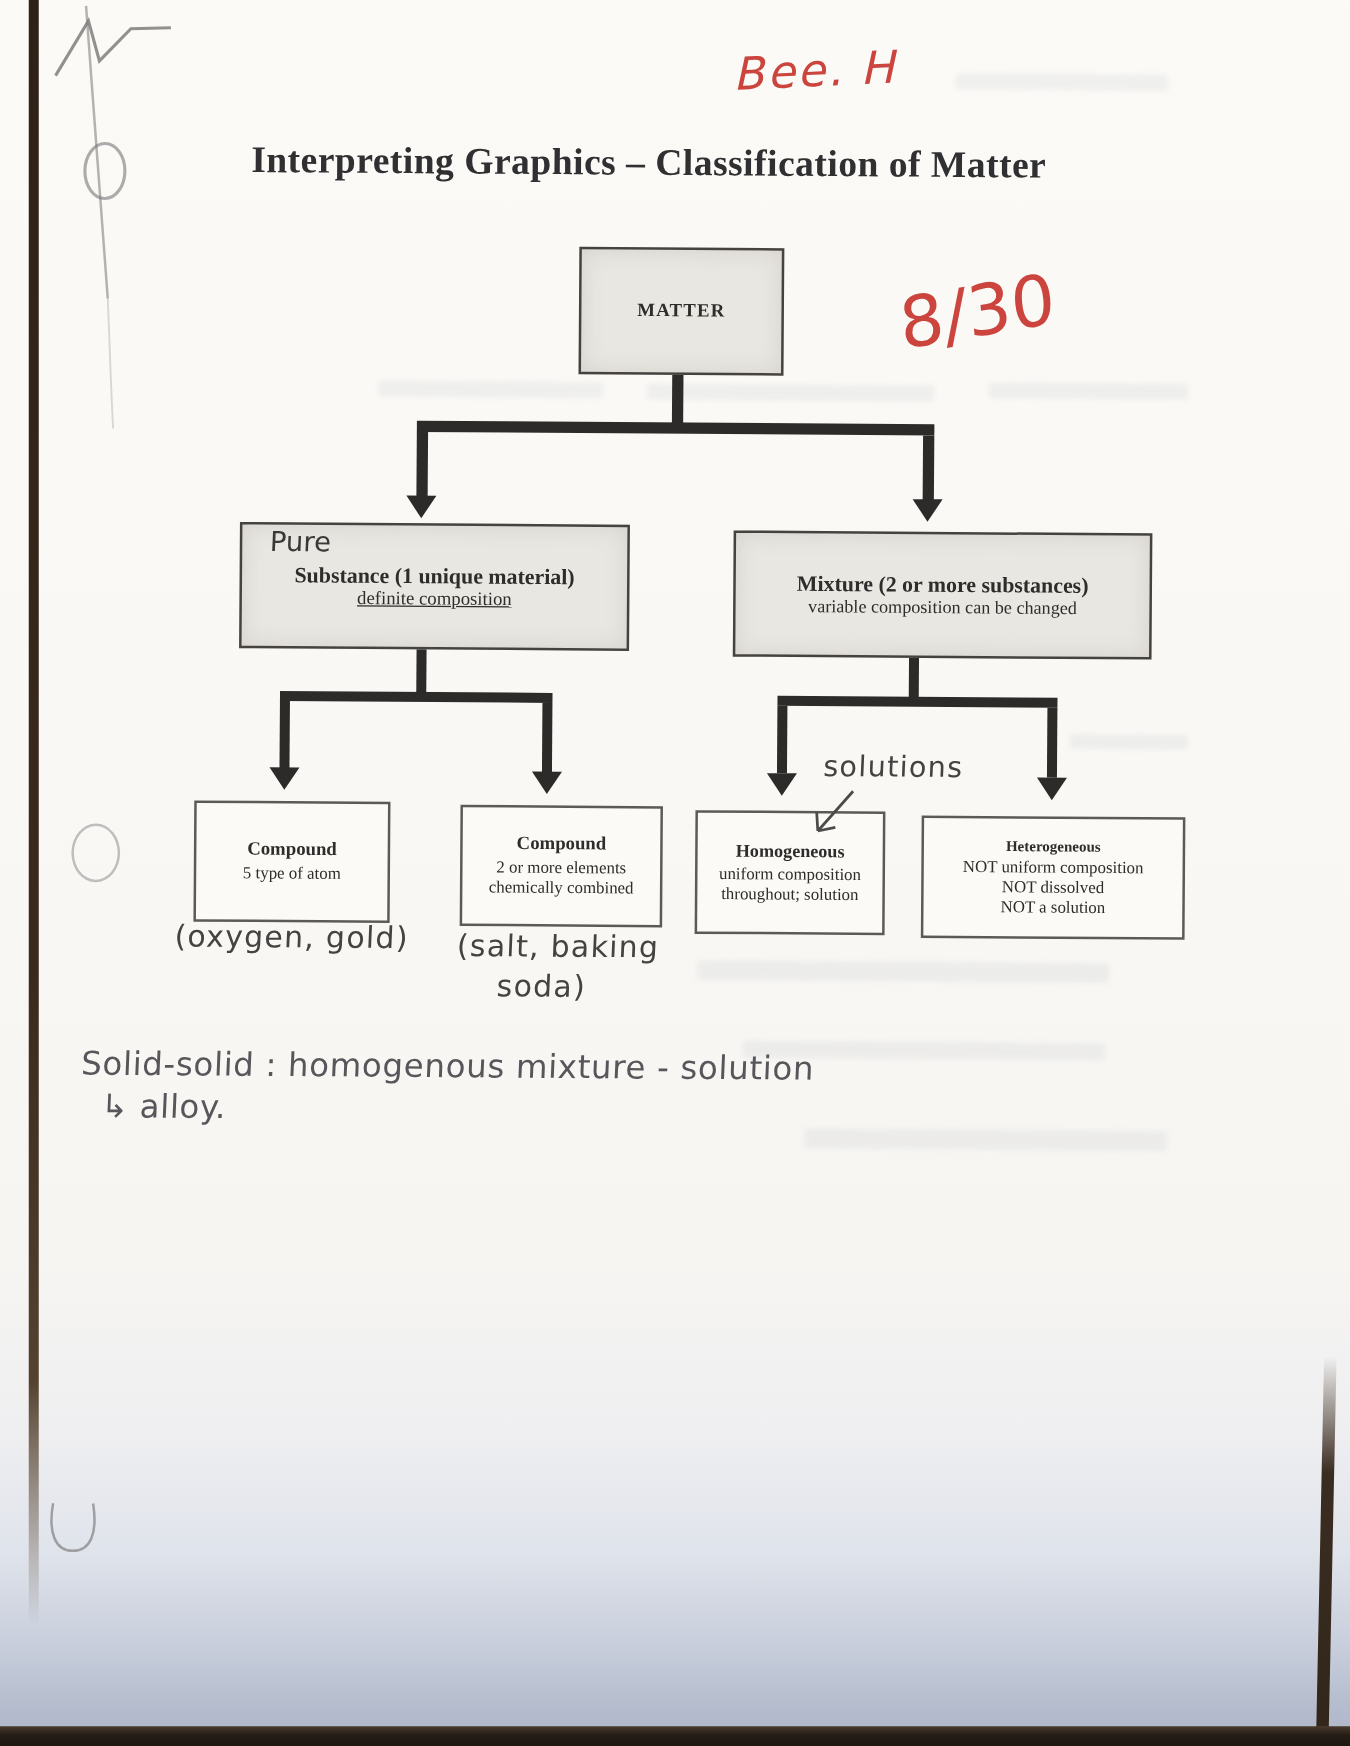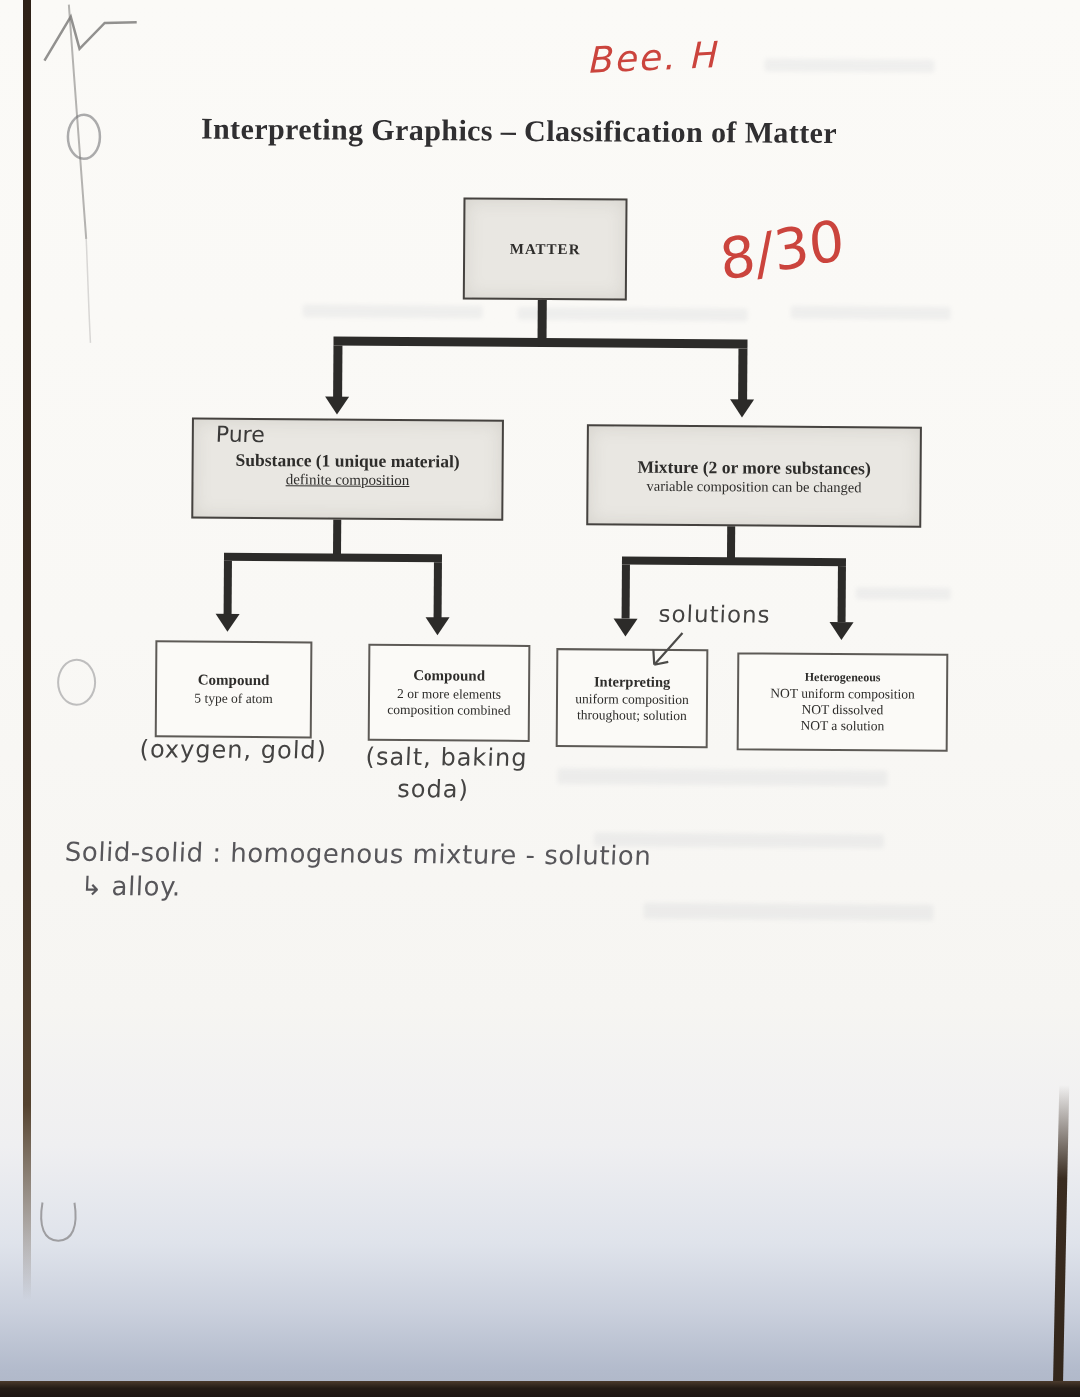--- a/index.html
+++ b/index.html
@@ -105,25 +105,25 @@
     </div>
 
     <div class="box leaf" style="left:155px;top:643px;width:153px;height:93px;">
       <div class="t" style="font-size:15px;margin-bottom:2px;">Compound</div>
       <div class="s" style="font-size:13.5px;">5 type of atom</div>
     </div>
 
     <div class="box leaf" style="left:368px;top:645px;width:158px;height:93px;">
       <div class="t" style="font-size:15px;margin-bottom:2px;">Compound</div>
       <div class="s" style="font-size:13.5px;">2 or more elements</div>
-      <div class="s" style="font-size:13.5px;">composition combined</div>
+      <div class="s" style="font-size:13.5px;">chemically combined</div>
     </div>
 
     <div class="box leaf" style="left:556px;top:648px;width:148px;height:95px;">
-      <div class="t" style="font-size:14.5px;margin-bottom:1px;">Interpreting</div>
+      <div class="t" style="font-size:14.5px;margin-bottom:1px;">Homogeneous</div>
       <div class="s" style="font-size:13.5px;">uniform composition</div>
       <div class="s" style="font-size:13.5px;">throughout; solution</div>
     </div>
 
     <div class="box leaf" style="left:737px;top:651px;width:207px;height:94px;">
       <div class="t" style="font-size:12px;margin-bottom:1px;">Heterogeneous</div>
       <div class="s" style="font-size:13.5px;">NOT uniform composition</div>
       <div class="s" style="font-size:13.5px;">NOT dissolved</div>
       <div class="s" style="font-size:13.5px;">NOT a solution</div>
     </div>

